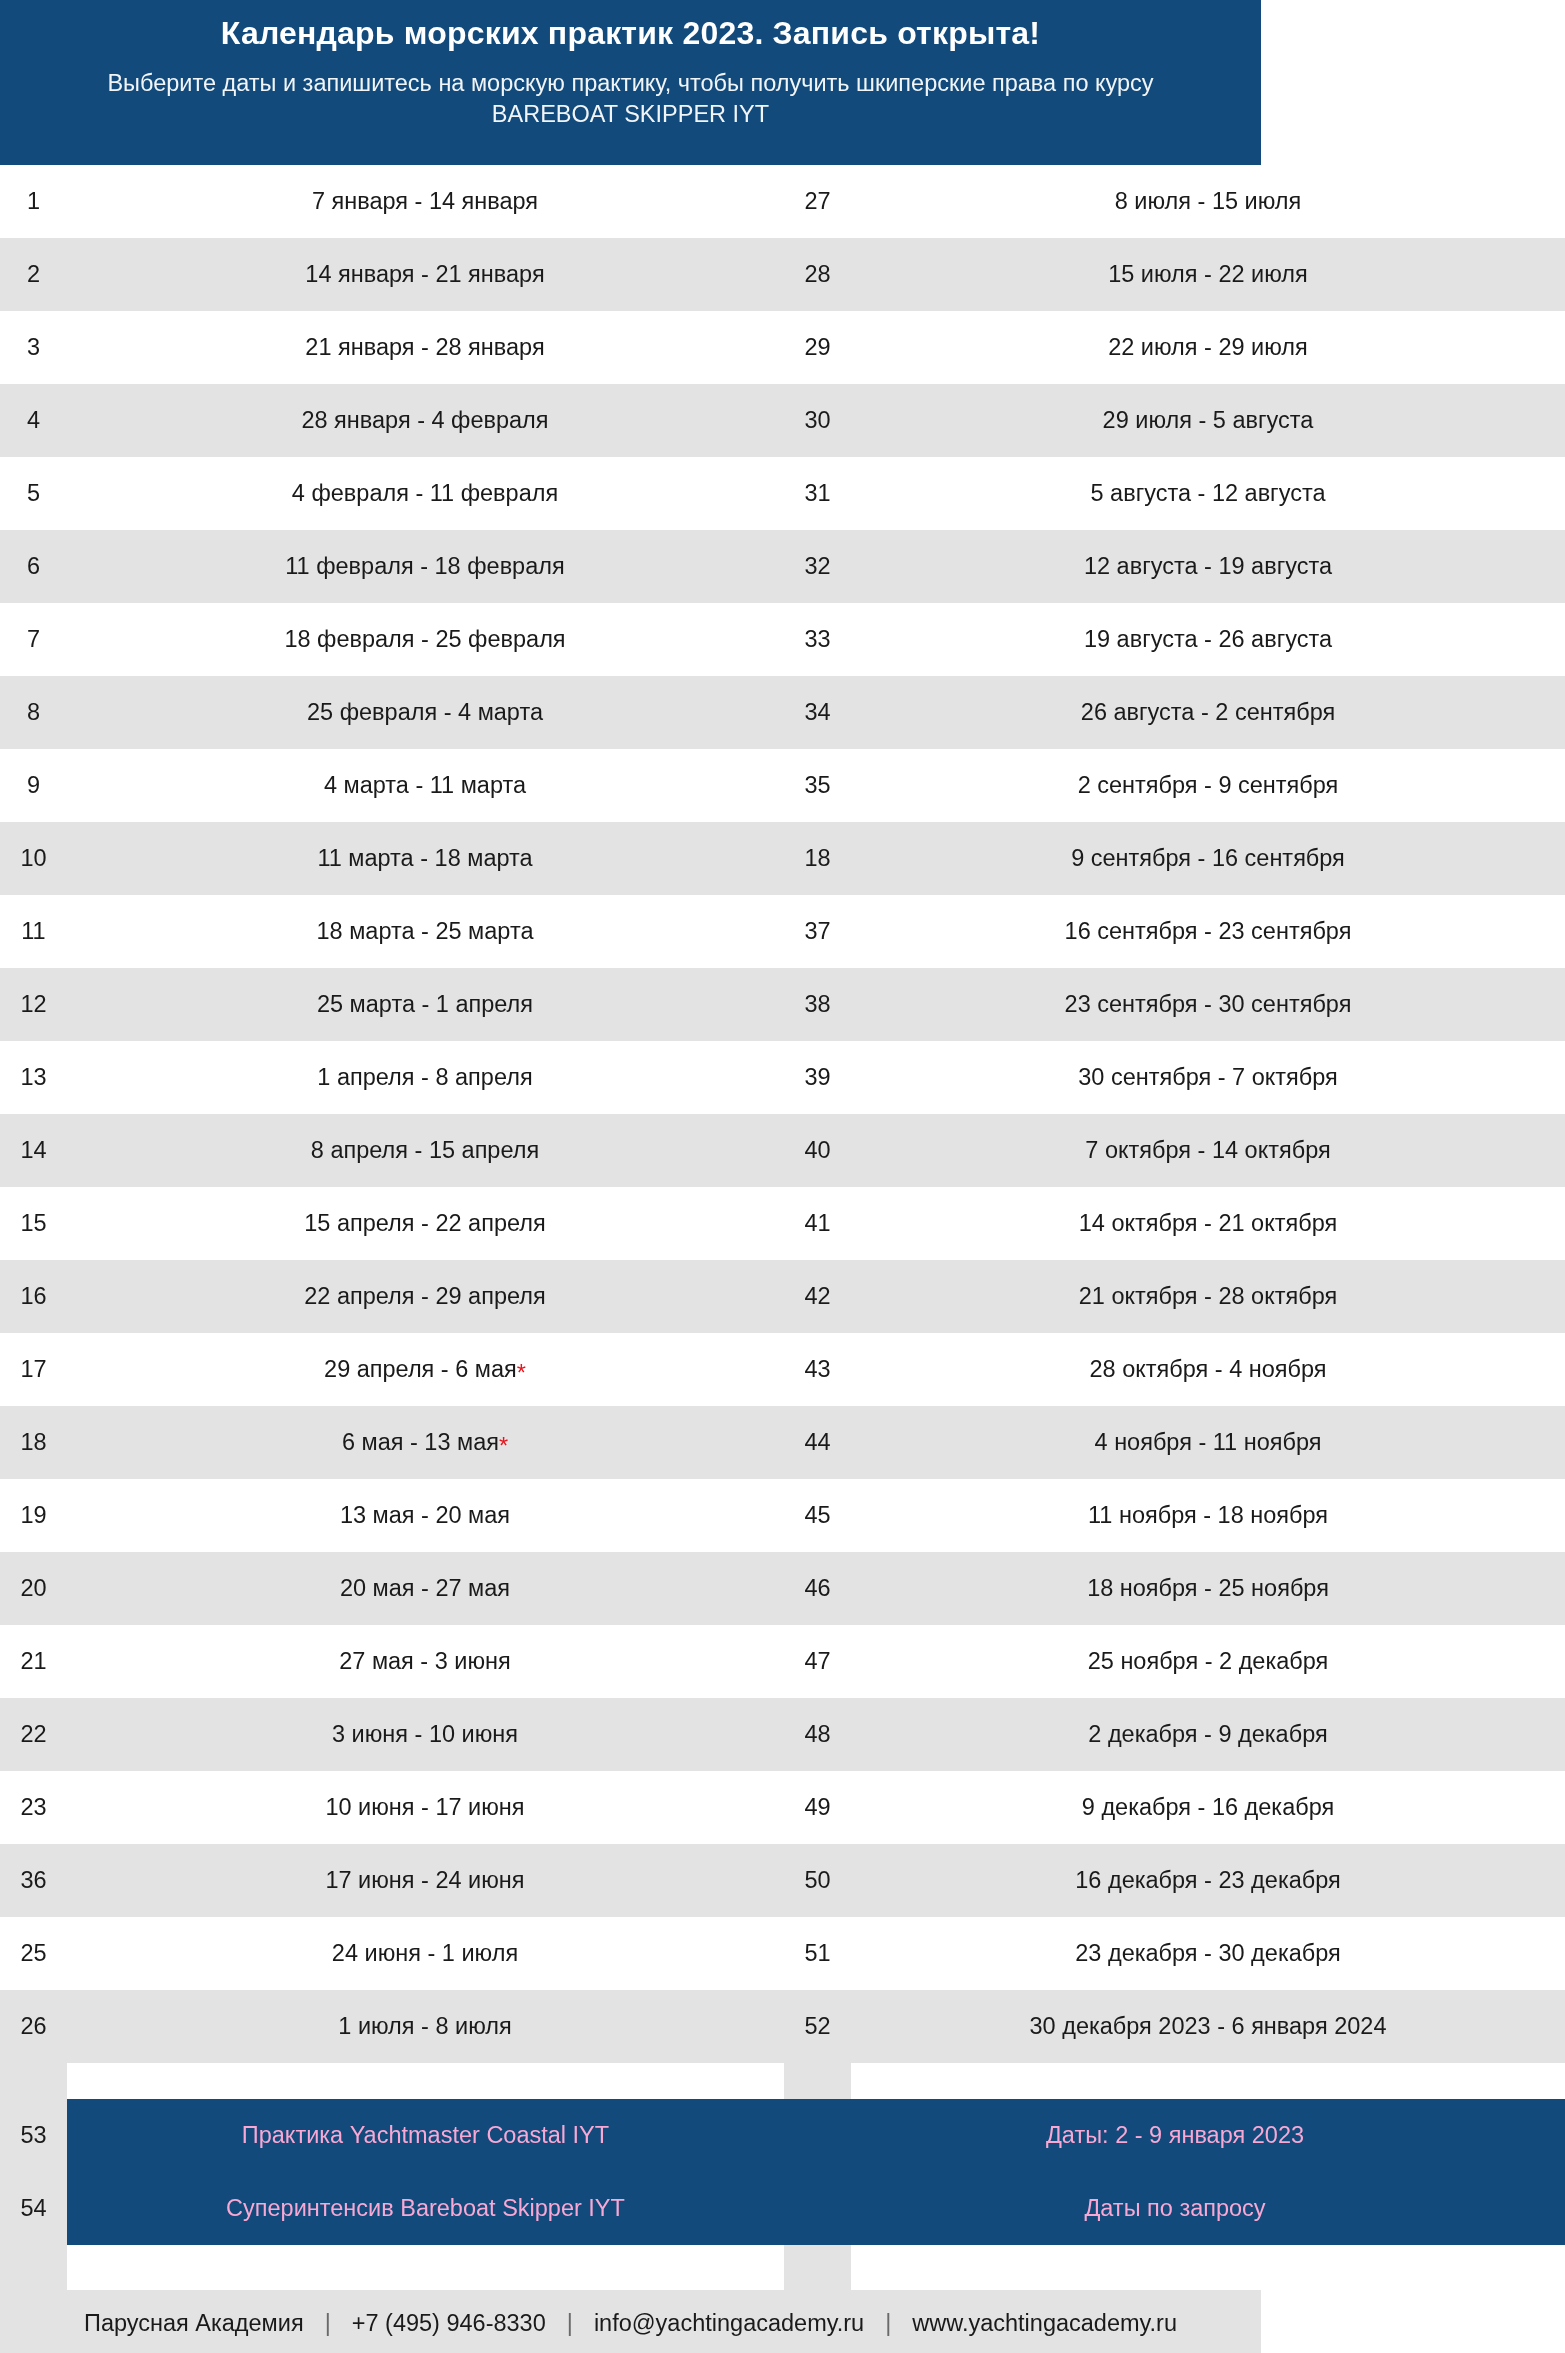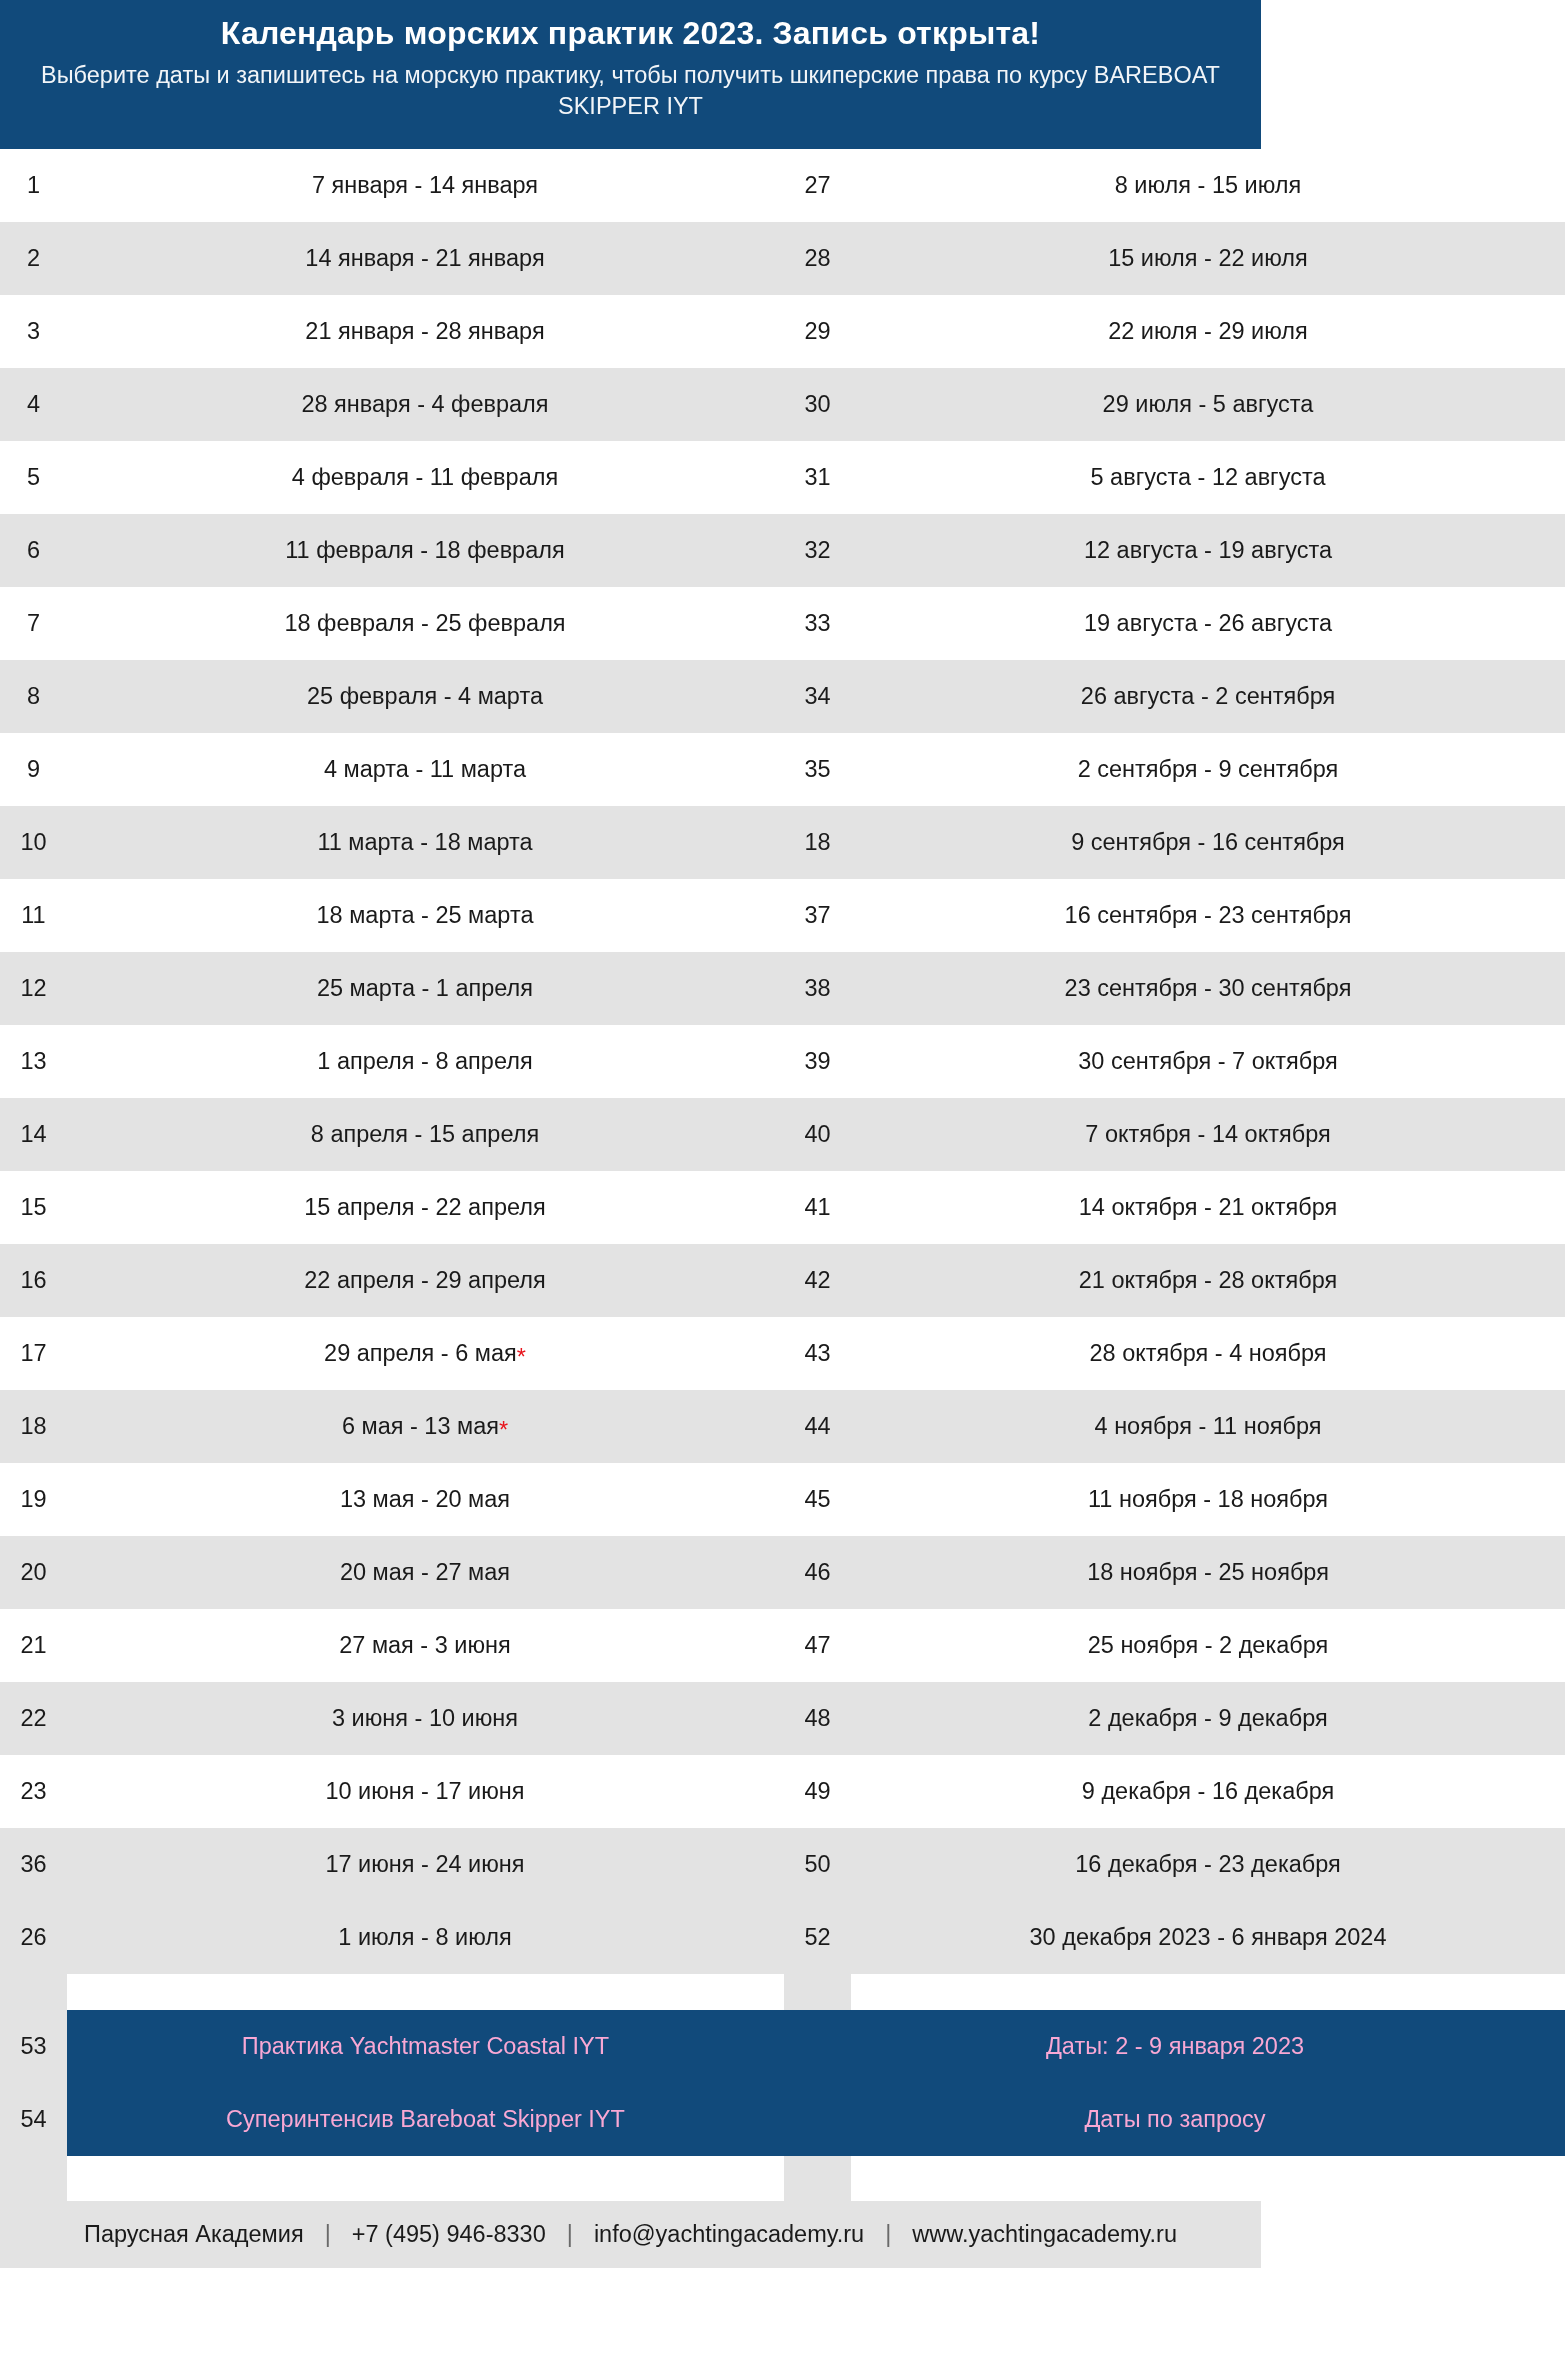--- a/index.html
+++ b/index.html
@@ -33,21 +33,21 @@
     font-size: 32px;
     font-weight: bold;
     line-height: 1.2;
     margin: 0 0 7.8px 0;
     letter-spacing: 0.2px;
   }
   .header-subtitle {
     font-size: 23.5px;
     font-weight: normal;
     line-height: 1.32;
-    margin: 8px;
+    margin: 16px;
     color: #f2f5f8;
   }
 
   
   table.cal {
     width: 100%;
     border-collapse: collapse;
     table-layout: fixed;
   }
   table.cal td {
@@ -289,20 +289,26 @@
           <td class="num">23</td>
           <td class="range">10 июня - 17 июня</td>
           <td class="num">49</td>
           <td class="range">9 декабря - 16 декабря</td>
         </tr>
         <tr class="alt">
           <td class="num">36</td>
           <td class="range">17 июня - 24 июня</td>
           <td class="num">50</td>
           <td class="range">16 декабря - 23 декабря</td>
+        </tr>
+        <tr class="plain">
+          <td class="num">25</td>
+          <td class="range">24 июня - 1 июля</td>
+          <td class="num">51</td>
+          <td class="range">23 декабря - 30 декабря</td>
         </tr>
         <tr class="alt">
           <td class="num">26</td>
           <td class="range">1 июля - 8 июля</td>
           <td class="num">52</td>
           <td class="range">30 декабря 2023 - 6 января 2024</td>
         </tr>
         <tr class="spacer">
           <td class="tinted"></td>
           <td></td>

